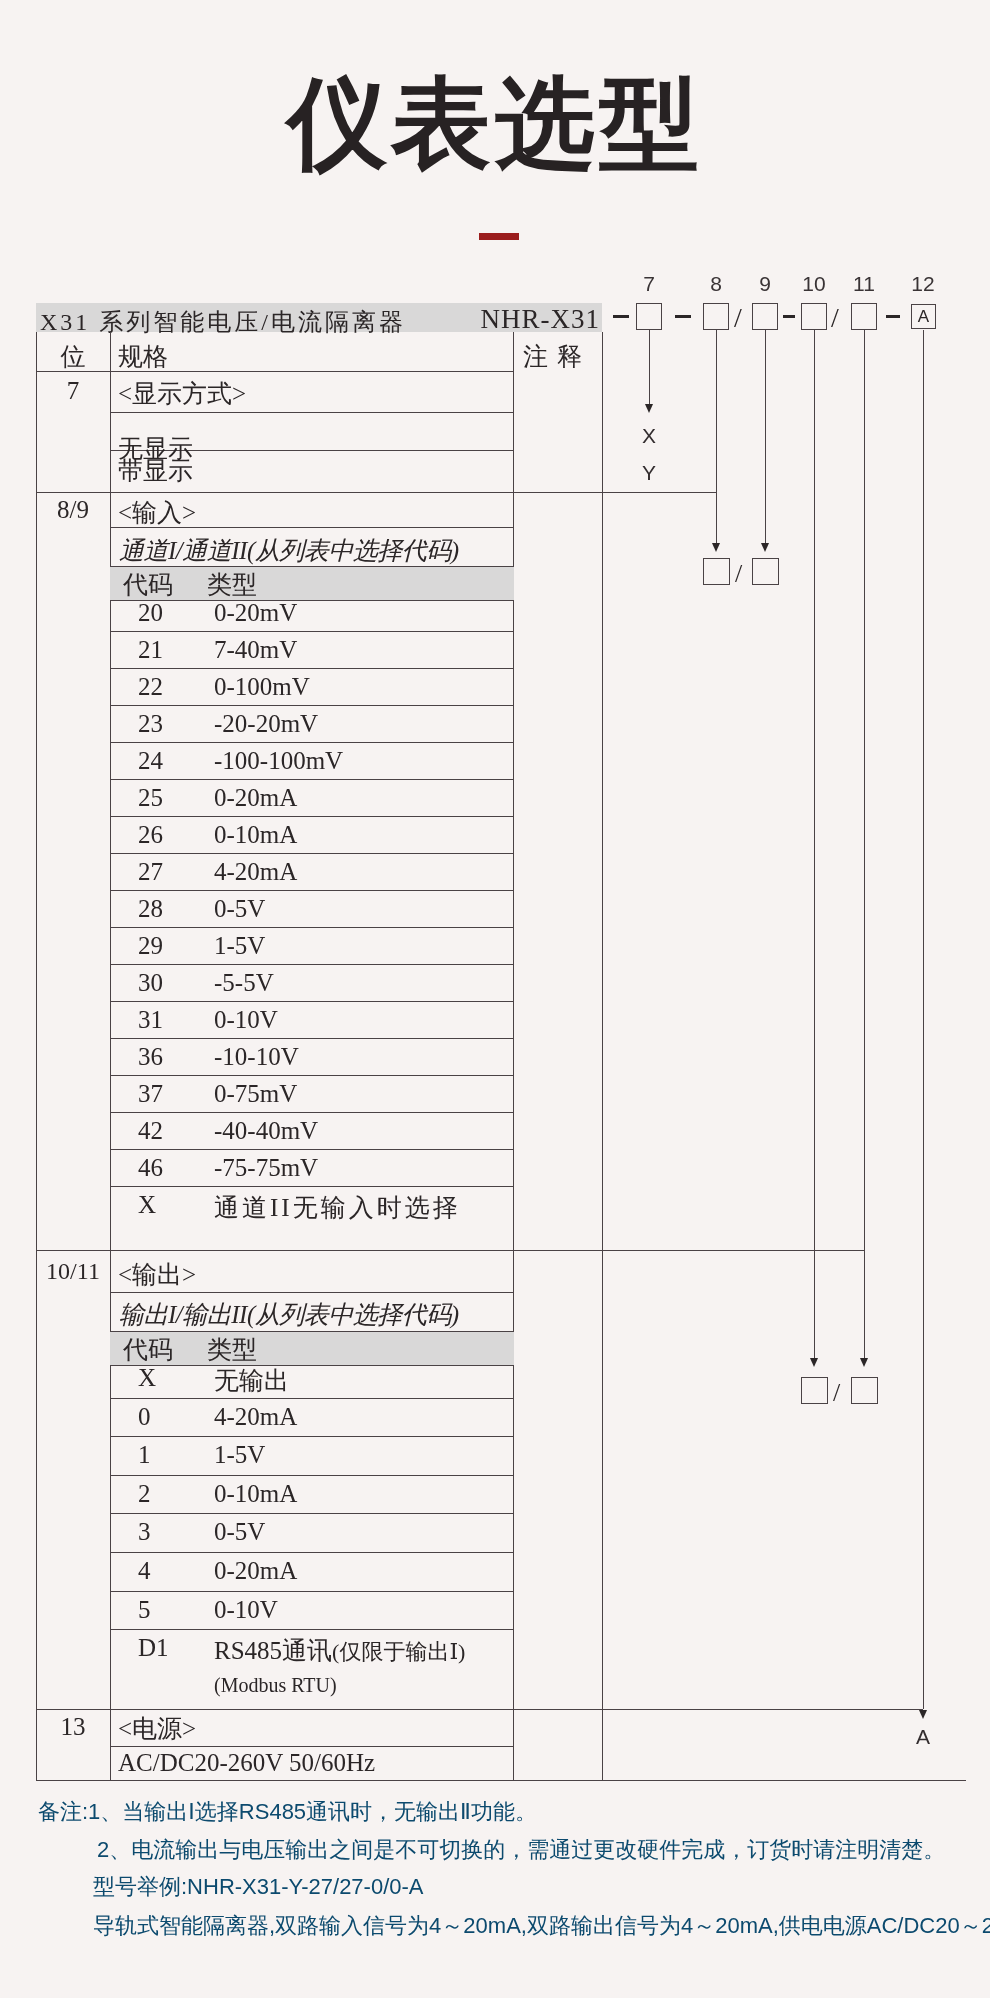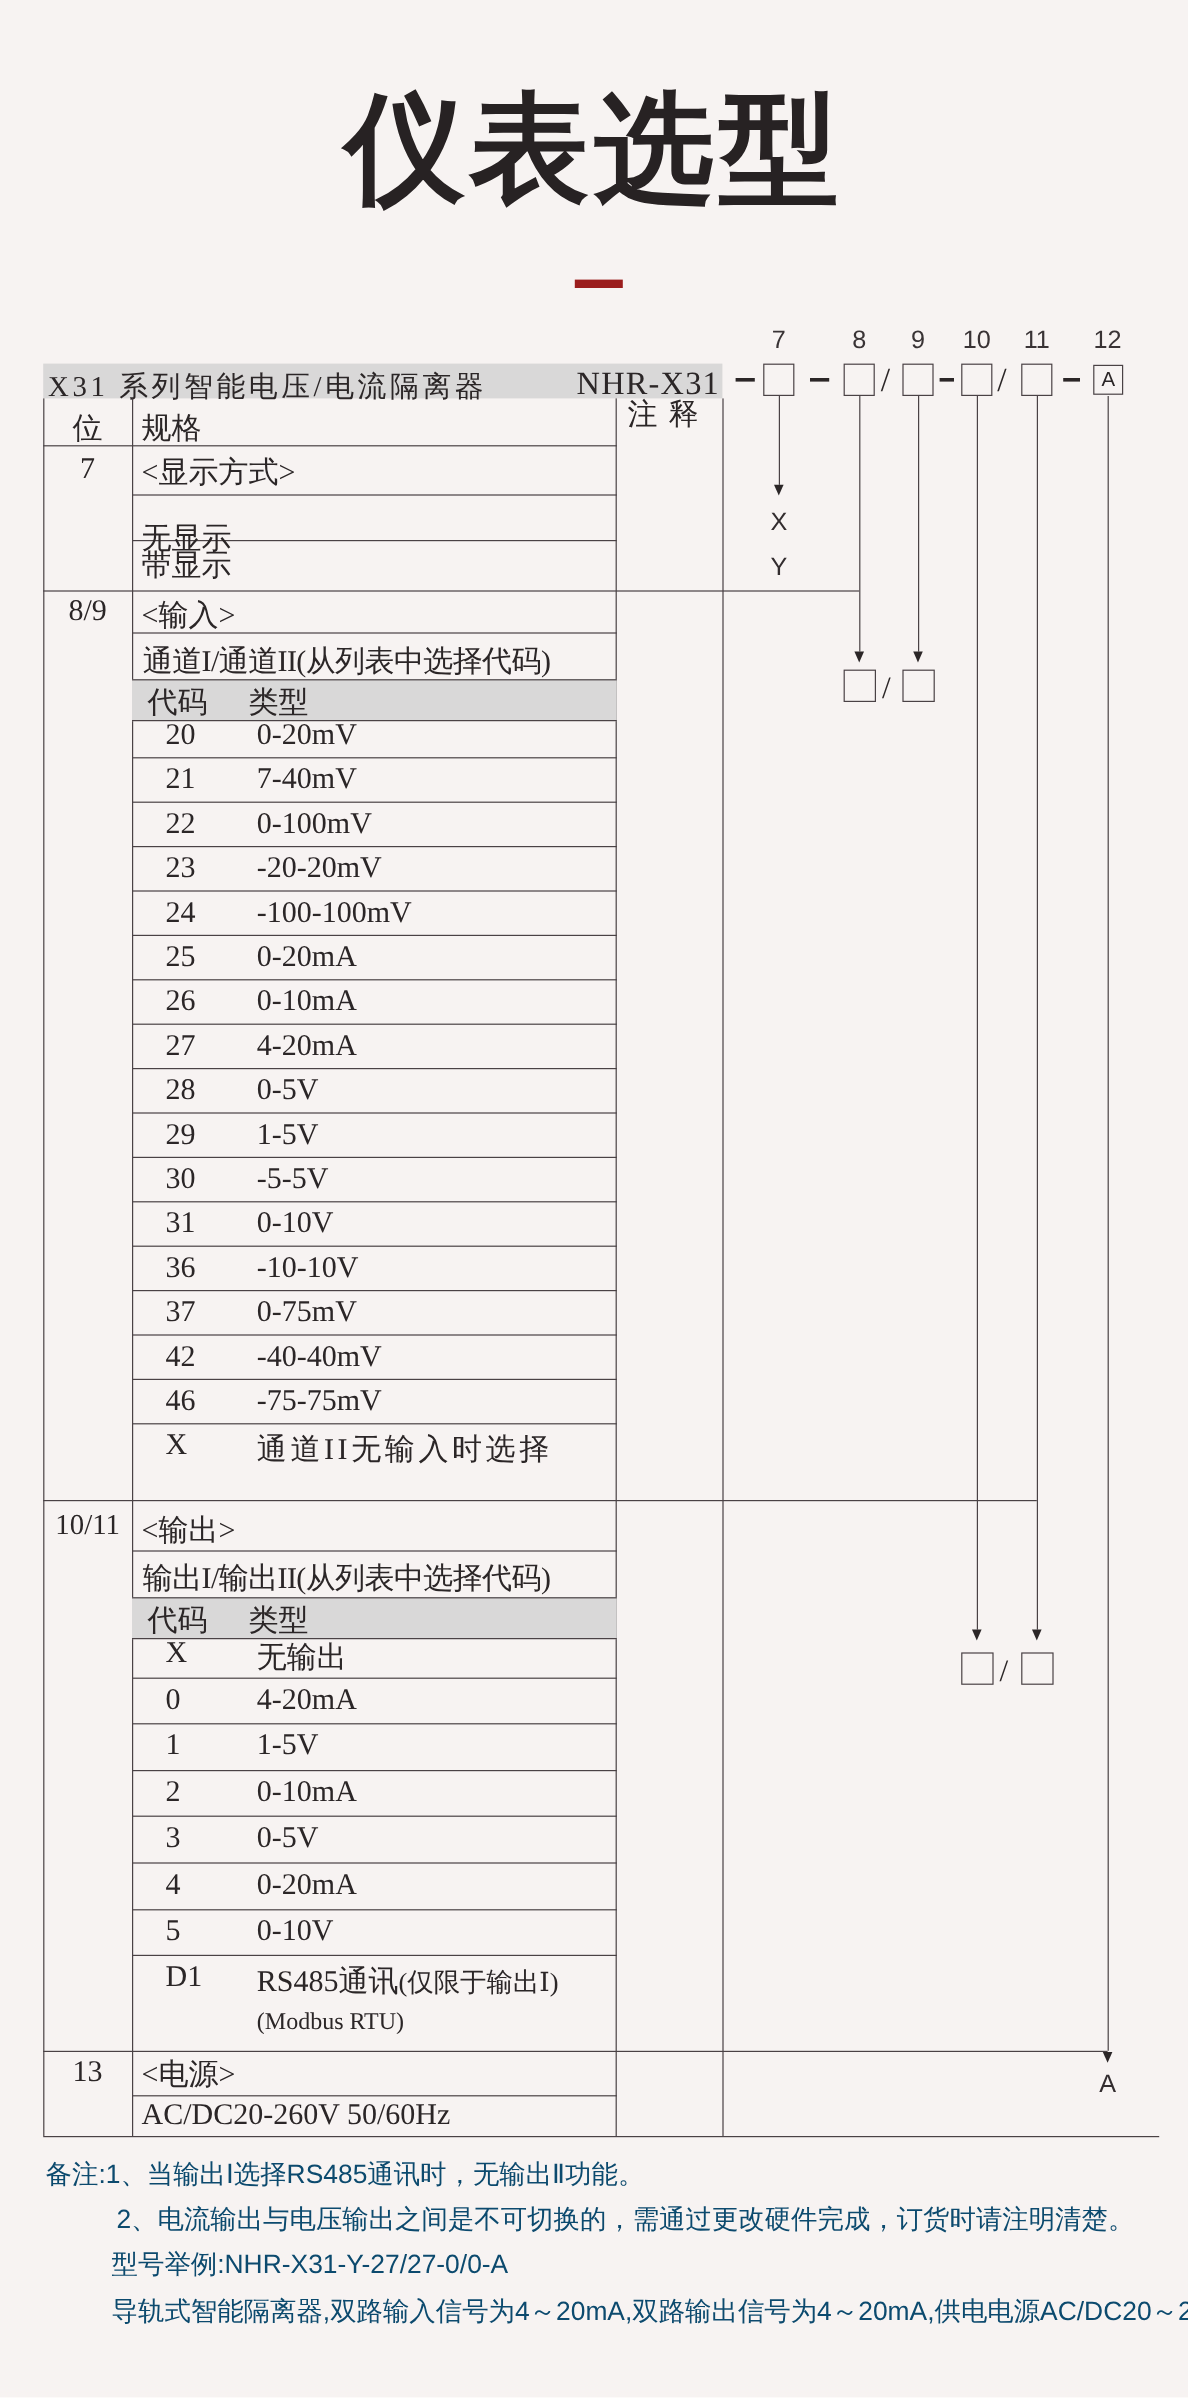--- a/index.html
+++ b/index.html
@@ -44,21 +44,21 @@
   .crow{position:relative;height:37px;border-bottom:1px solid var(--line);box-sizing:border-box;
     font-size:25px;}
   .rows-out .crow{height:38.6px;}
   .crow.d1{height:78.6px;}
   .crow:last-child{border-bottom:none;}
   .crow .c{position:absolute;left:28px;top:4px;white-space:nowrap;}
   .crow .t{position:absolute;left:104px;top:4px;white-space:nowrap;}
   .crow .t .paren{font-size:22px;}
   .crow .t2{position:absolute;left:104px;top:44px;font-size:20px;white-space:nowrap;}
   .sp{letter-spacing:3px;}
-  .subtitle{position:absolute;font-size:25px;white-space:nowrap;letter-spacing:-0.5px;}
+  .subtitle{position:absolute;font-size:25px;white-space:nowrap;letter-spacing:-0.5px;font-style:italic;}
   .note{position:absolute;font-family:"Liberation Sans","DejaVu Sans",sans-serif;
     font-size:22px;color:#0c4a6e;font-weight:500;white-space:nowrap;}
 </style>
 </head>
 <body>
 
 <div class="page">
 
   <div class="main-title">仪表选型</div>
   <div class="red-dash"></div>
@@ -99,21 +99,21 @@
   <div class="hline" style="left:36px;top:492px;width:680px;"></div>
   <div class="hline" style="left:110px;top:527px;width:404px;"></div>
   <div class="hline" style="left:36px;top:1250px;width:828px;"></div>
   <div class="hline" style="left:110px;top:1292px;width:404px;"></div>
   <div class="hline" style="left:36px;top:1709px;width:887px;"></div>
   <div class="hline" style="left:110px;top:1746px;width:404px;"></div>
   <div class="hline" style="left:36px;top:1780px;width:930px;"></div>
 
   <div class="pos-cell" style="top:340px;">位</div>
   <div class="cell" style="left:118px;top:340px;">规格</div>
-  <div class="cell" style="left:523px;top:328px;letter-spacing:9px;">注释</div>
+  <div class="cell" style="left:523px;top:340px;letter-spacing:9px;">注释</div>
 
   <div class="pos-cell" style="top:377px;">7</div>
   <div class="cell" style="left:118px;top:377px;">&lt;显示方式&gt;</div>
   <div class="cell" style="left:118px;top:432px;">无显示</div>
   <div class="cell" style="left:118px;top:454px;">带显示</div>
 
   <div class="pos-cell" style="top:496px;">8/9</div>
   <div class="cell" style="left:118px;top:496px;">&lt;输入&gt;</div>
   <div class="subtitle" style="left:119px;top:534px;">通道I/通道II(从列表中选择代码)</div>
   <div class="graybar" style="top:566px;">

